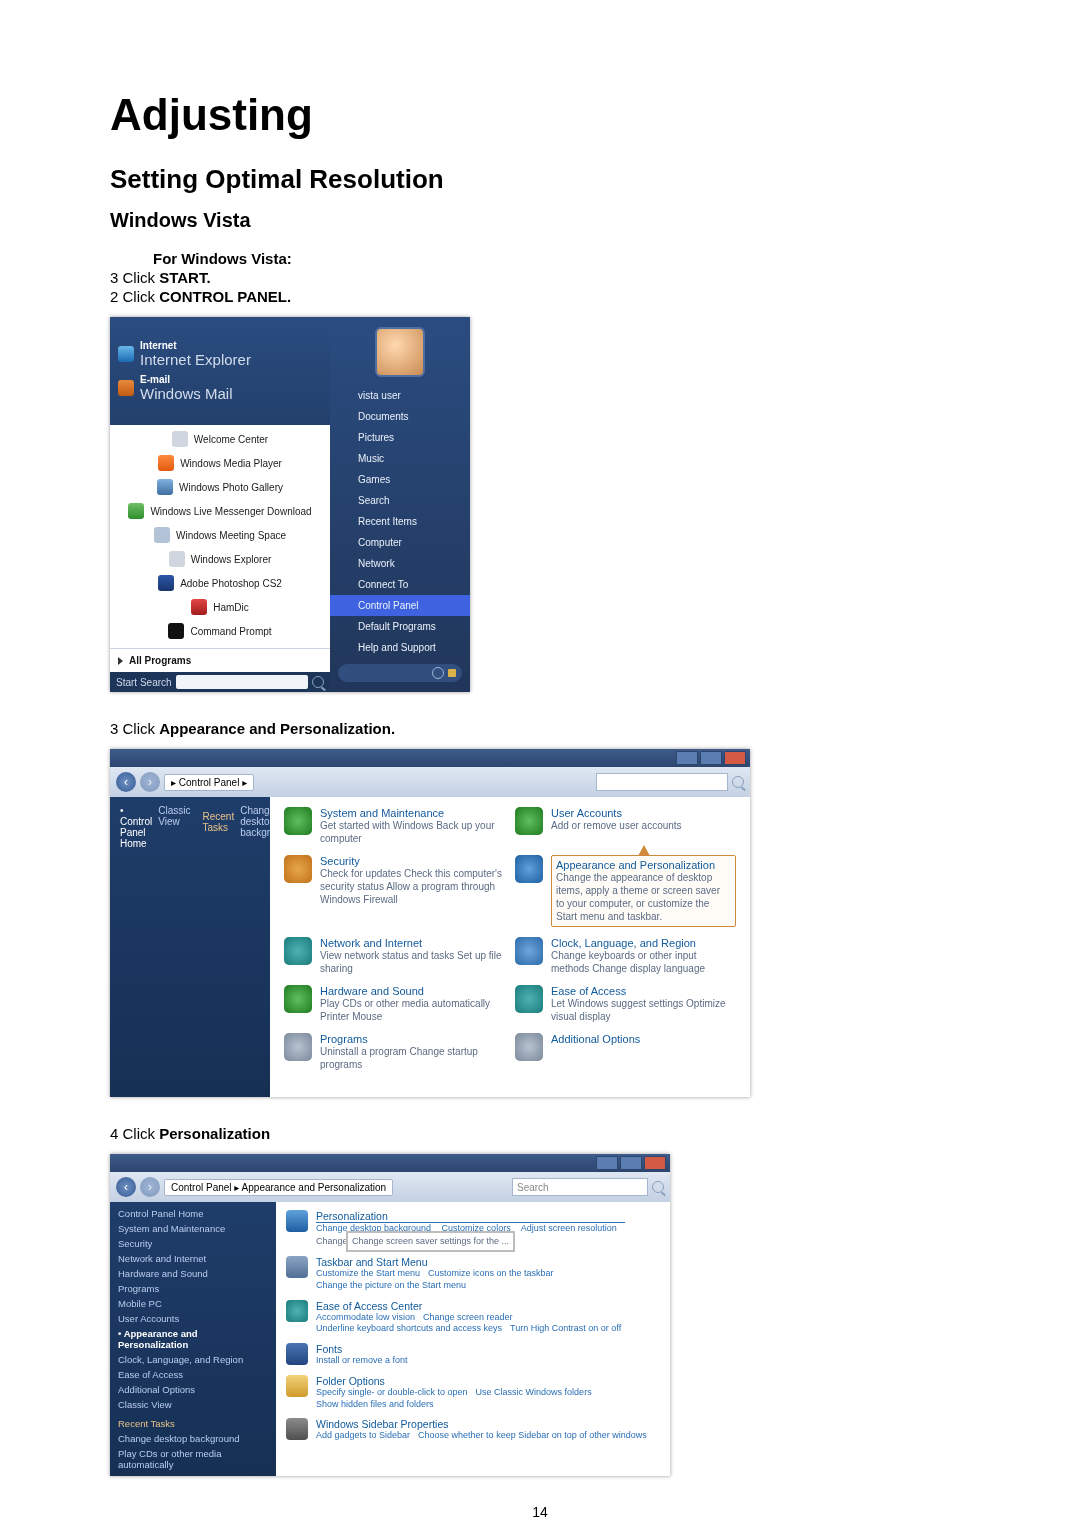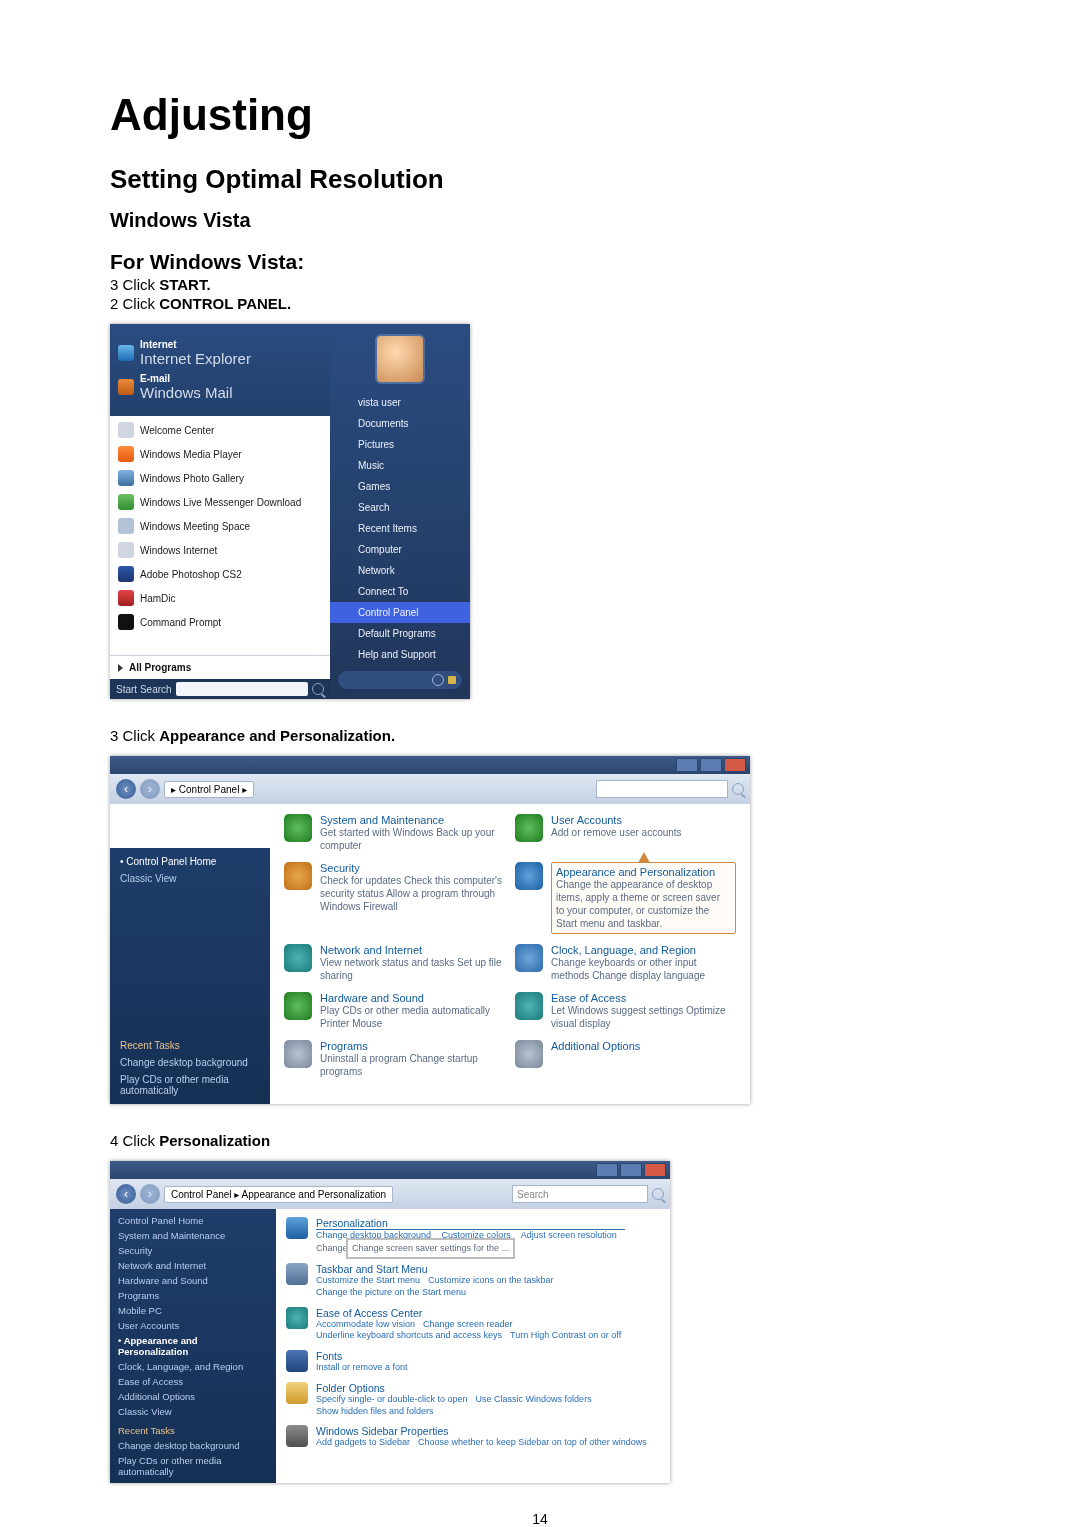--- a/index.html
+++ b/index.html
@@ -26,21 +26,22 @@
     font-weight: bold;
     margin: 0 0 14px 0;
   }
   h3[data-name="sub-heading"] {
     font-size: 20px;
     font-weight: bold;
     margin: 0 0 18px 0;
   }
   .lead-bold {
     font-weight: bold;
-    font-size: 21px;
+    font-size: 15px;
+    margin-left: 43px;
   }
   .step-line {
     font-size: 15px;
     margin: 2px 0;
   }
   .step-line .bstrong { font-weight: bold; }
   .fig {
     margin: 12px 0 28px 0;
   }
   .page-num {
@@ -61,41 +62,42 @@
   }
   .sm-left {
     width: 220px;
     background: #ffffff;
     display: flex;
     flex-direction: column;
   }
   .sm-left .pin-area {
     background: linear-gradient(#2a4c80,#23406c);
     color: #fff;
-    padding: 12px 0;
+    padding: 20px 0;
   }
   .sm-pin {
     display: flex;
     align-items: center;
     padding: 3px 8px;
     gap: 6px;
   }
   .sm-pin .title { font-weight: bold; font-size: 10px; }
   .sm-pin .sub { color: #d3dceb; font-size: 15px; }
   .sm-apps {
     background: #fff;
     padding: 2px 0;
     flex: 1;
   }
   .sm-app {
     display: flex;
     align-items: center;
     gap: 6px;
     padding: 4px 8px;
     color: #1a1a1a;
+    justify-content: center;
   }
   .sm-allprog {
     border-top: 1px solid #cbd3df;
     padding: 6px 8px;
     display: flex;
     align-items: center;
     gap: 6px;
     font-weight: bold;
     color: #111;
   }
@@ -190,21 +192,21 @@
     display:flex;align-items:center;gap:4px;padding:0 6px;
   }
   .navcirc{width:20px;height:20px;border-radius:50%;background:radial-gradient(#6f90c3,#335a92);display:flex;align-items:center;justify-content:center;color:#fff;font-size:12px;}
   .crumb{background:#fff;border:1px solid #a5b5cd;padding:2px 6px;font-size:10px;border-radius:2px;}
   .navsearch{flex:1;display:flex;justify-content:flex-end;align-items:center;gap:4px;}
   .navsearch .fld{width:130px;height:16px;background:#fff;border:1px solid #a5b5cd;}
   .cp-body{display:flex;min-height:300px;}
   .cp-side{
     width:140px;background:linear-gradient(#1f3d6a,#163054);
     color:#dce6f5;padding:8px 10px;
-    display:flex;flex-direction:column;gap:6px;margin-top:44px;
+    display:flex;flex-direction:row;gap:6px;
   }
   .cp-side .hdr{color:#fff;font-size:10px;}
   .cp-side .link{color:#b9cdee;font-size:10px;}
   .cp-side .spacer{flex:1;}
   .cp-side .recent{color:#eac28a;font-size:10px;margin-top:6px;}
   .cp-main{flex:1;background:#fff;padding:10px 14px;display:grid;grid-template-columns:1fr 1fr;gap:10px 10px;align-content:start;}
   .cat{display:flex;gap:8px;align-items:flex-start;}
   .cat .cic{width:28px;height:28px;border-radius:5px;flex:none;}
   .cic.green{background:radial-gradient(#5fbf5f,#1f7a1f);}
   .cic.blue{background:radial-gradient(#5fa2dc,#1d5ea1);}
@@ -300,21 +302,21 @@
           <div class="sm-app" data-name="app-live-messenger">
               <span class="sm-icon ic-live" data-name="app-icon"></span>
               <span>Windows Live Messenger Download</span>
             </div>
           <div class="sm-app" data-name="app-meeting-space">
               <span class="sm-icon ic-meet" data-name="app-icon"></span>
               <span>Windows Meeting Space</span>
             </div>
           <div class="sm-app" data-name="app-explorer">
               <span class="sm-icon ic-generic" data-name="app-icon"></span>
-              <span>Windows Internet</span>
+              <span>Windows Explorer</span>
             </div>
           <div class="sm-app" data-name="app-photoshop">
               <span class="sm-icon ic-ps" data-name="app-icon"></span>
               <span>Adobe Photoshop CS2</span>
             </div>
           <div class="sm-app" data-name="app-hamdic">
               <span class="sm-icon ic-ham" data-name="app-icon"></span>
               <span>HamDic</span>
             </div>
           <div class="sm-app" data-name="app-cmd">

